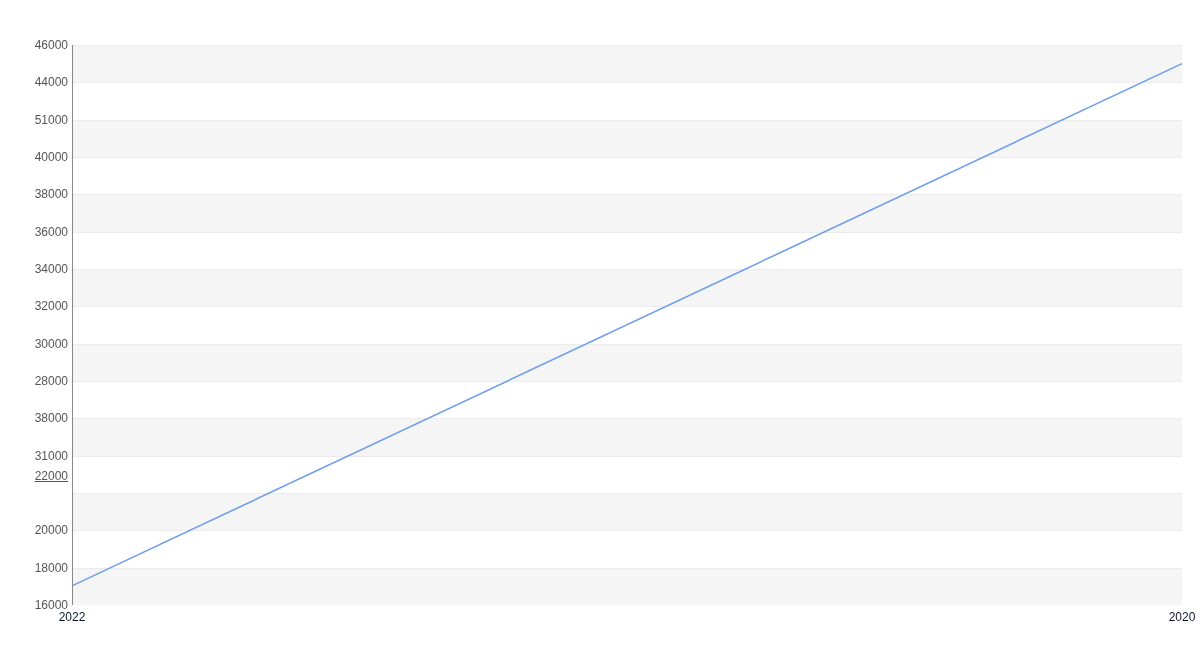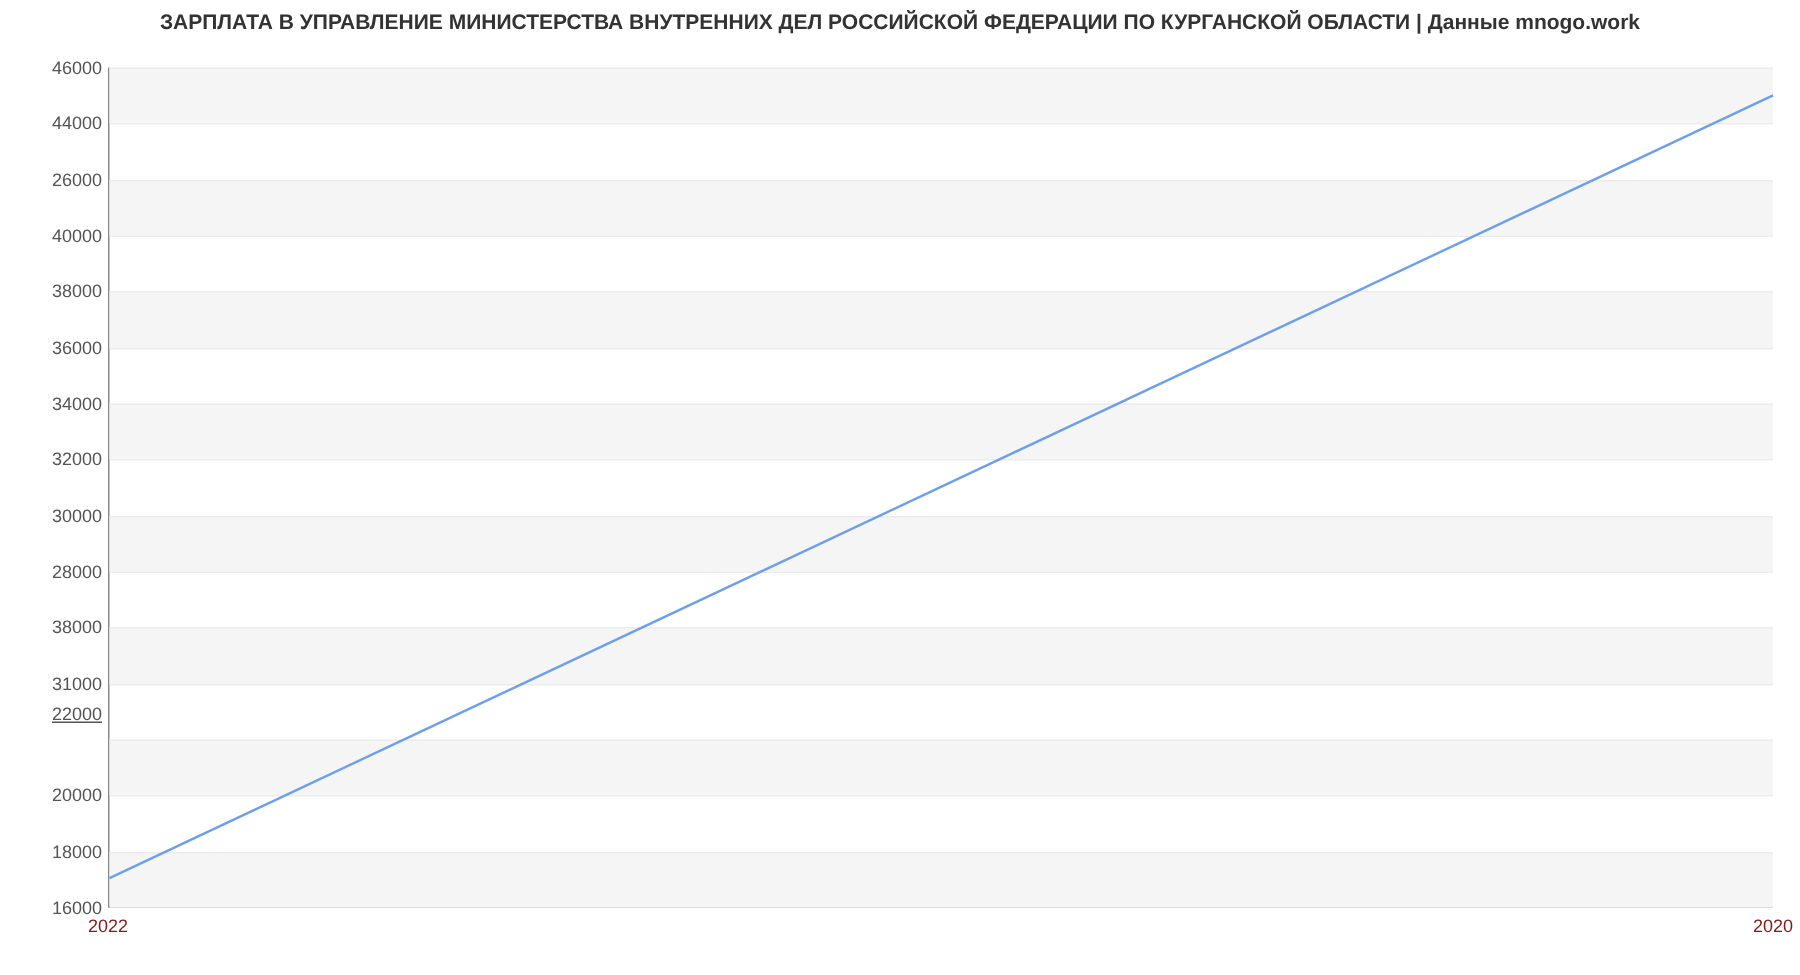--- a/index.html
+++ b/index.html
@@ -58,36 +58,35 @@
     font-size: 12px;
     color: #555;
     text-align: right;
     width: 55px;
   }
   .x-tick {
     position: absolute;
     top: 610px;
     transform: translateX(-50%);
     font-size: 12px;
-    color: #7f1d1d;
+    color: #0f172a;
   }
   svg.line-layer {
     position: absolute;
     left: 0;
     top: 0;
     width: 100%;
     height: 100%;
     overflow: visible;
   }
 </style>
 </head>
 <body>
 
 <div class="chart-wrap">
-  <div class="title">ЗАРПЛАТА В УПРАВЛЕНИЕ МИНИСТЕРСТВА ВНУТРЕННИХ ДЕЛ РОССИЙСКОЙ ФЕДЕРАЦИИ ПО КУРГАНСКОЙ ОБЛАСТИ | Данные mnogo.work</div>
 
   <div class="plot" id="plot">
       <div class="band" style="top: 0px; height: 37.3333px;"></div>
       <div class="band" style="top: 74.6667px; height: 37.3333px;"></div>
       <div class="band" style="top: 149.333px; height: 37.3333px;"></div>
       <div class="band" style="top: 224px; height: 37.3333px;"></div>
       <div class="band" style="top: 298.667px; height: 37.3333px;"></div>
       <div class="band" style="top: 373.333px; height: 37.3333px;"></div>
       <div class="band" style="top: 448px; height: 37.3333px;"></div>
       <div class="band" style="top: 522.667px; height: 37.3333px;"></div>
@@ -118,21 +117,21 @@
       <div class="y-tick" style="top: 476px; text-decoration: underline;">22000</div>
       <div class="y-tick" style="top: 455.667px;">31000</div>
       <div class="y-tick" style="top: 418.333px;">38000</div>
       <div class="y-tick" style="top: 381px;">28000</div>
       <div class="y-tick" style="top: 343.667px;">30000</div>
       <div class="y-tick" style="top: 306.333px;">32000</div>
       <div class="y-tick" style="top: 269px;">34000</div>
       <div class="y-tick" style="top: 231.667px;">36000</div>
       <div class="y-tick" style="top: 194.333px;">38000</div>
       <div class="y-tick" style="top: 157px;">40000</div>
-      <div class="y-tick" style="top: 119.667px;">26000</div>
+      <div class="y-tick" style="top: 119.667px;">51000</div>
       <div class="y-tick" style="top: 82.3333px;">44000</div>
       <div class="y-tick" style="top: 45px;">46000</div>
     </div>
   <div id="x-ticks-container">
       <div class="x-tick" style="left: 72px;">2022</div>
       <div class="x-tick" style="left: 1182px;">2020</div>
     </div>
 </div>
 
 </body></html>

